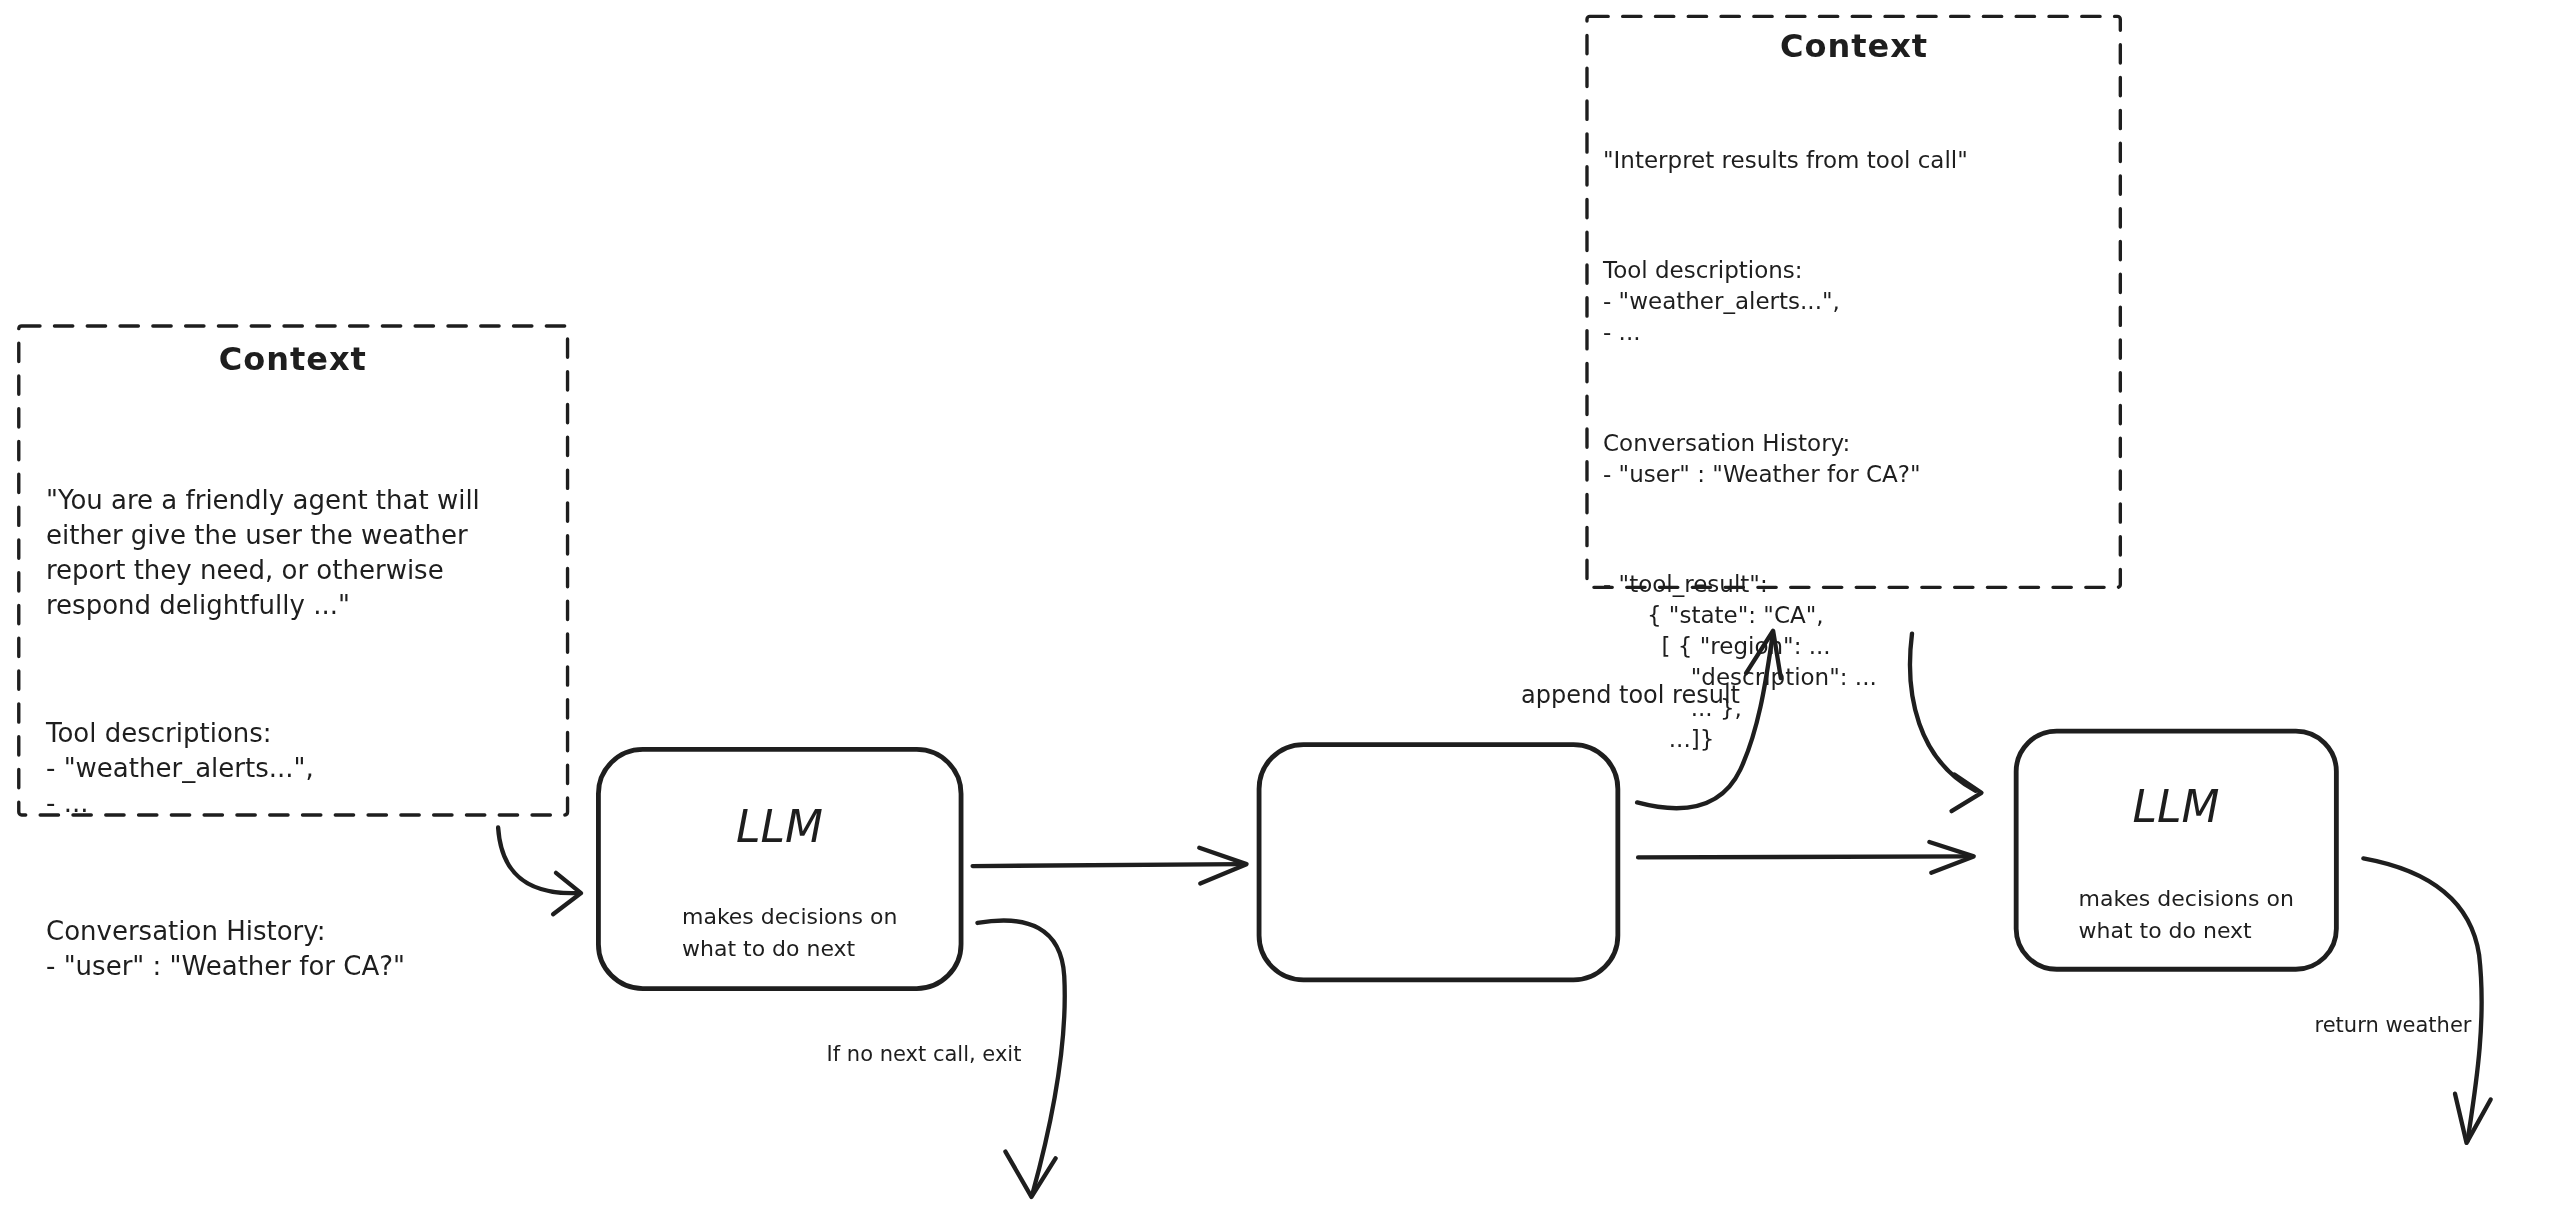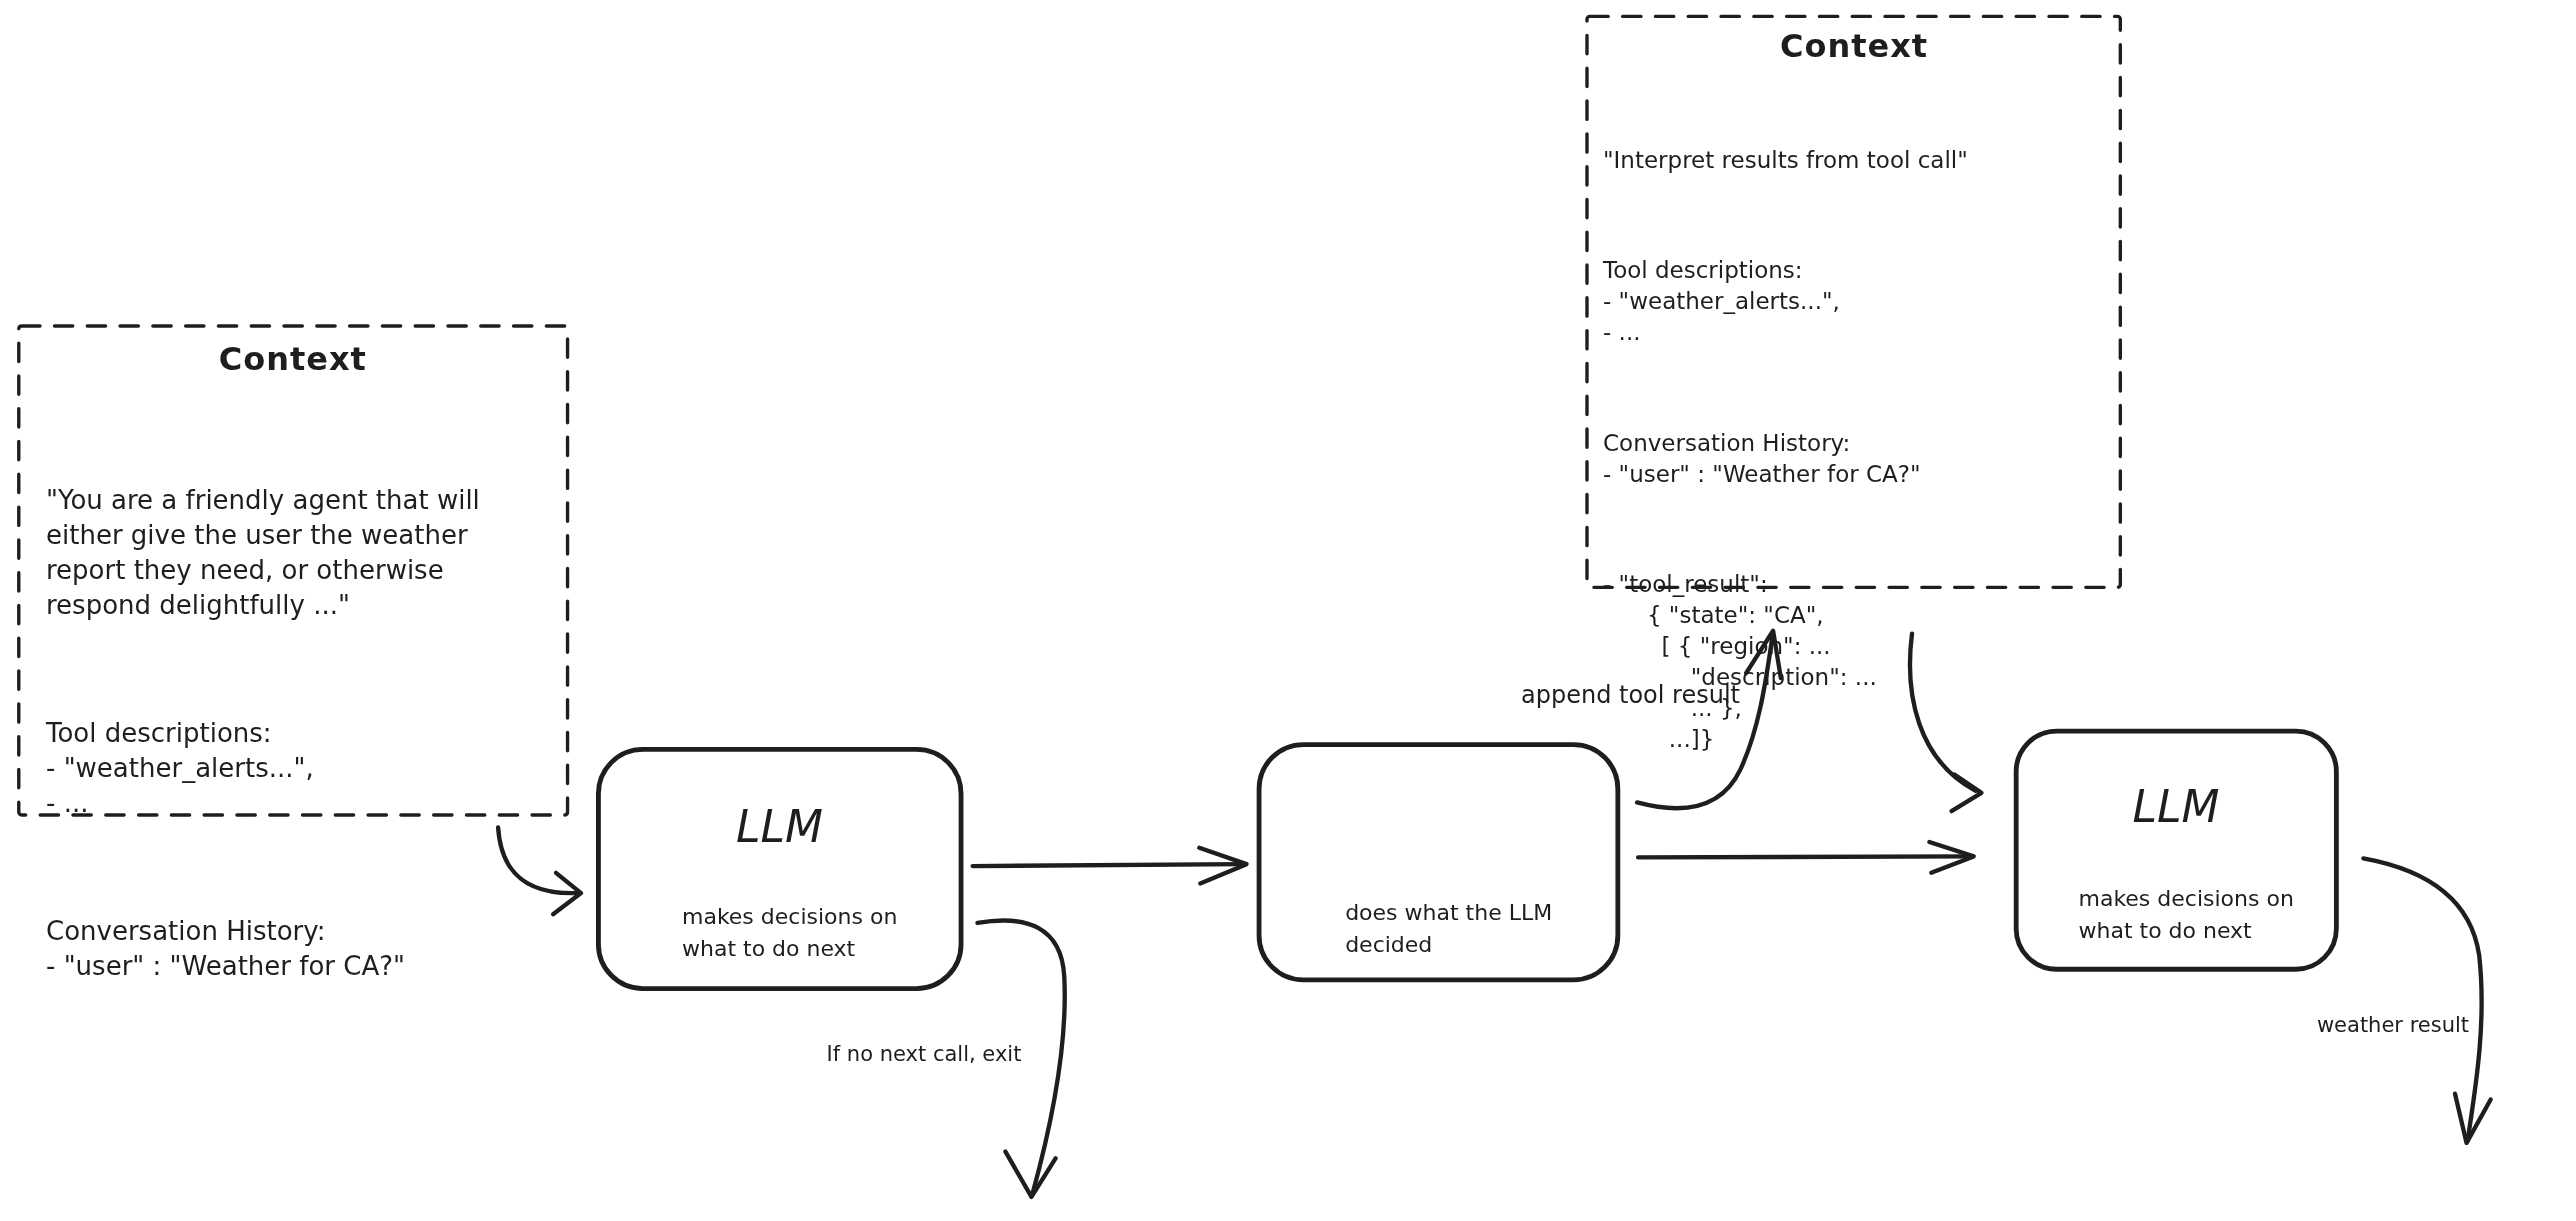--- a/index.html
+++ b/index.html
@@ -90,29 +90,25 @@
             ... },
          ...]}</p>
   </div>
 
   <div class="txt node-title italic" style="left:598px; top:801px; width:363px;">LLM</div>
   <div class="txt node-sub" style="left:598px; top:882px; width:363px;">
     <span>makes decisions on
 what to do next</span>
   </div>
 
-  <div class="txt node-sub" style="left:1259px; top:878px; width:359px;">
-    <span>does what the LLM
-decided</span>
-  </div>
 
   <div class="txt node-title italic" style="left:2016px; top:781px; width:320px;">LLM</div>
   <div class="txt node-sub" style="left:2016px; top:864px; width:320px;">
     <span>makes decisions on
 what to do next</span>
   </div>
 
   <div class="txt edge-label" style="left:1510px; top:681px; width:241px; font-size:24px;">append tool result</div>
   <div class="txt edge-label" style="left:801px; top:1042px; width:246px;">If no next call, exit</div>
-  <div class="txt edge-label" style="left:2311px; top:1013px; width:164px;">weather result</div>
+  <div class="txt edge-label" style="left:2311px; top:1013px; width:164px;">return weather</div>
 
 </div>
 
 
 </body></html>

